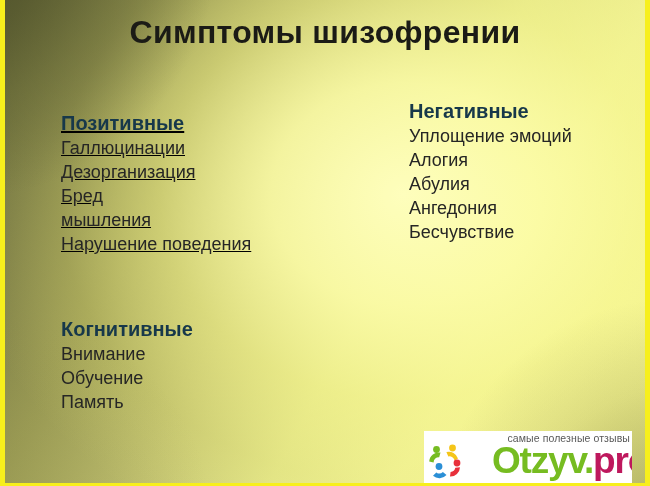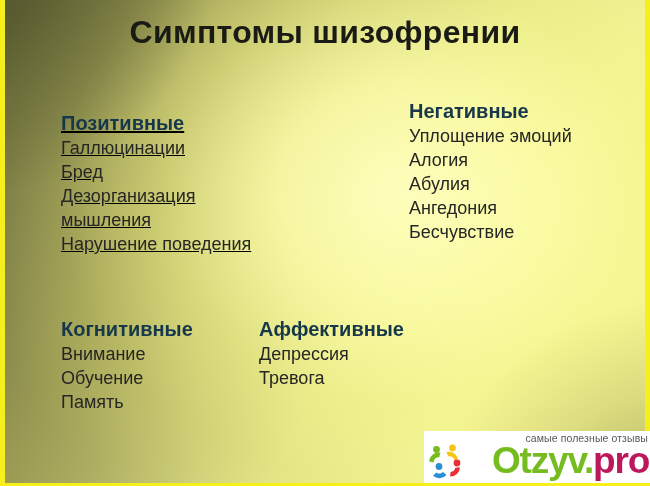--- a/index.html
+++ b/index.html
@@ -113,21 +113,21 @@
   #group-negative  { left: 409px; top: 100px; }
   #group-cognitive { left: 61px;  top: 318px; }
   #group-affective { left: 259px; top: 318px; }
   #group-aggression{ left: 447px; top: 318px; }
 
   
   #watermark {
     position: absolute;
     left: 424px;
     top: 431px;
-    width: 226px;
+    width: 208px;
     height: 55px;
     background: #ffffff;
     overflow: hidden;
   }
   #wm-tagline {
     position: absolute;
     right: 2px;
     top: 1px;
     font-size: 10.5px;
     color: #585858;
@@ -175,22 +175,22 @@
   <div class="edge-rail-h bottom"></div>
 
   <div id="content">
 
     <div id="slide-title">Симптомы шизофрении</div>
 
     <div class="sym-group" id="group-positive">
       <div class="group-heading">Позитивные</div>
       <ul class="group-list">
         <li>Галлюцинации</li>
+        <li>Дезорганизация</li>
         <li>Бред</li>
-        <li>Дезорганизация</li>
         <li>мышления</li>
         <li>Нарушение поведения</li>
       </ul>
     </div>
 
     <div class="sym-group" id="group-negative">
       <div class="group-heading">Негативные</div>
       <ul class="group-list">
         <li>Уплощение эмоций</li>
         <li>Алогия</li>
@@ -202,27 +202,20 @@
 
     <div class="sym-group" id="group-cognitive">
       <div class="group-heading">Когнитивные</div>
       <ul class="group-list">
         <li>Внимание</li>
         <li>Обучение</li>
         <li>Память</li>
       </ul>
     </div>
 
-    <div class="sym-group" id="group-affective">
-      <div class="group-heading">Аффективные</div>
-      <ul class="group-list">
-        <li>Депрессия</li>
-        <li>Тревога</li>
-      </ul>
-    </div>
 
 
   </div>
 
   <div id="watermark">
 
     <div id="wm-tagline">самые полезные отзывы</div>
 
     <div id="wm-logo-icon">
       <svg width="44" height="42" viewBox="0 0 44 42" xmlns="http://www.w3.org/2000/svg">

